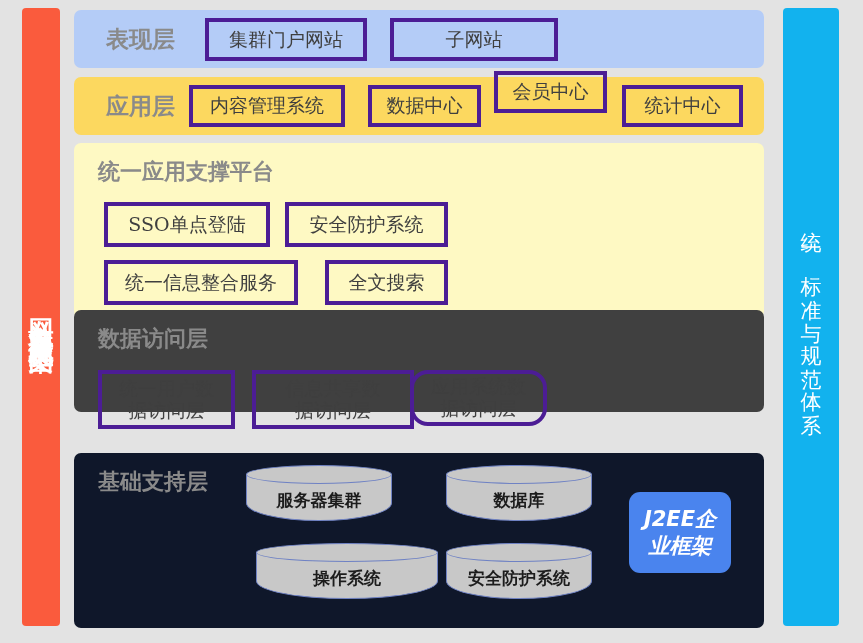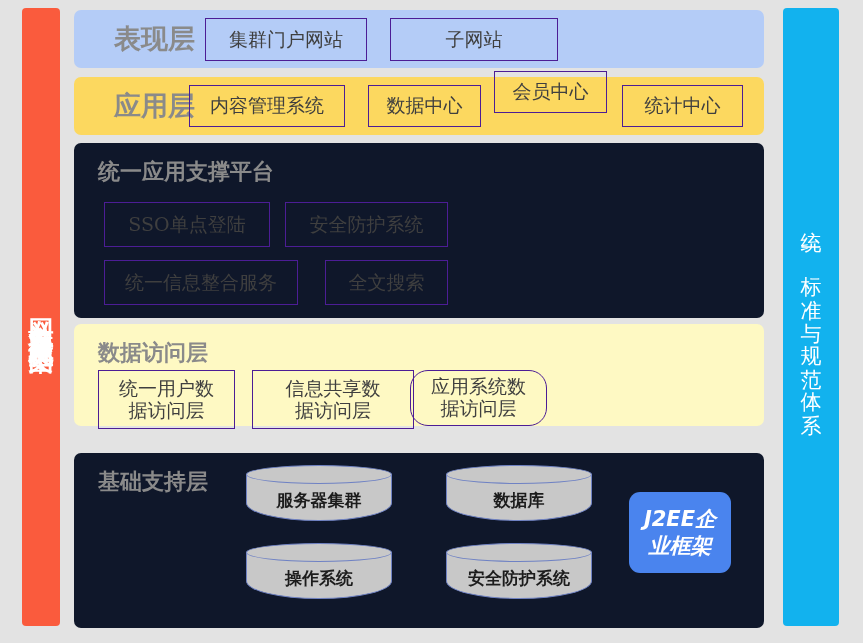--- a/index.html
+++ b/index.html
@@ -54,49 +54,49 @@
   
   .layer {
     position: absolute;
     left: 74px;
     width: 690px;
     border-radius: 7px;
     box-sizing: border-box;
   }
   .layer-presentation { top: 10px;  height: 58px; background: #b4ccf7; }
   .layer-application  { top: 77px;  height: 58px; background: #fcd85f; }
-  .layer-support      { top: 143px; height: 175px; background: #0f172a; }
-  .layer-data         { top: 324px; height: 102px; background: #fef9c3; }
+  .layer-support      { top: 143px; height: 175px; background: #fef9c3; }
+  .layer-data         { top: 310px; height: 102px; background: #404040; }
   .layer-infra        { top: 453px; height: 175px; background: #0f172a; }
 
   
   .layer-title {
     position: absolute;
     color: #8a8a8a;
     font-family: "DejaVu Serif", "Liberation Serif", serif;
     font-weight: bold;
     white-space: nowrap;
   }
   .title-inline {
-    left: 40px;
+    left: 32px;
     top: 50%;
     transform: translateY(-50%);
-    font-size: 27px;
+    font-size: 23px;
   }
   .title-top {
     left: 24px;
     top: 14px;
     font-size: 22px;
   }
 
   
   .node {
     position: absolute;
     box-sizing: border-box;
-    border: 1px solid #4c1d95;
+    border: 4px solid #4c1d95;
     display: flex;
     align-items: center;
     justify-content: center;
     text-align: center;
     color: #3f3f3f;
     font-family: "DejaVu Serif", "Liberation Serif", serif;
     font-size: 19px;
     line-height: 1.15;
     white-space: pre-line;
   }
@@ -214,21 +214,21 @@
     <div class="cyl-top"></div>
     <div class="cyl-label">服务器集群</div>
   </div>
 
   <div class="cylinder" style="left:446px; top:465px;">
     <div class="cyl-body"></div>
     <div class="cyl-top"></div>
     <div class="cyl-label">数据库</div>
   </div>
 
-  <div class="cylinder" style="left:246px; top:543px;">
+  <div class="cylinder" style="left:256px; top:543px;padding-left:36px;">
     <div class="cyl-body"></div>
     <div class="cyl-top"></div>
     <div class="cyl-label">操作系统</div>
   </div>
 
   <div class="cylinder" style="left:446px; top:543px;">
     <div class="cyl-body"></div>
     <div class="cyl-top"></div>
     <div class="cyl-label">安全防护系统</div>
   </div>

